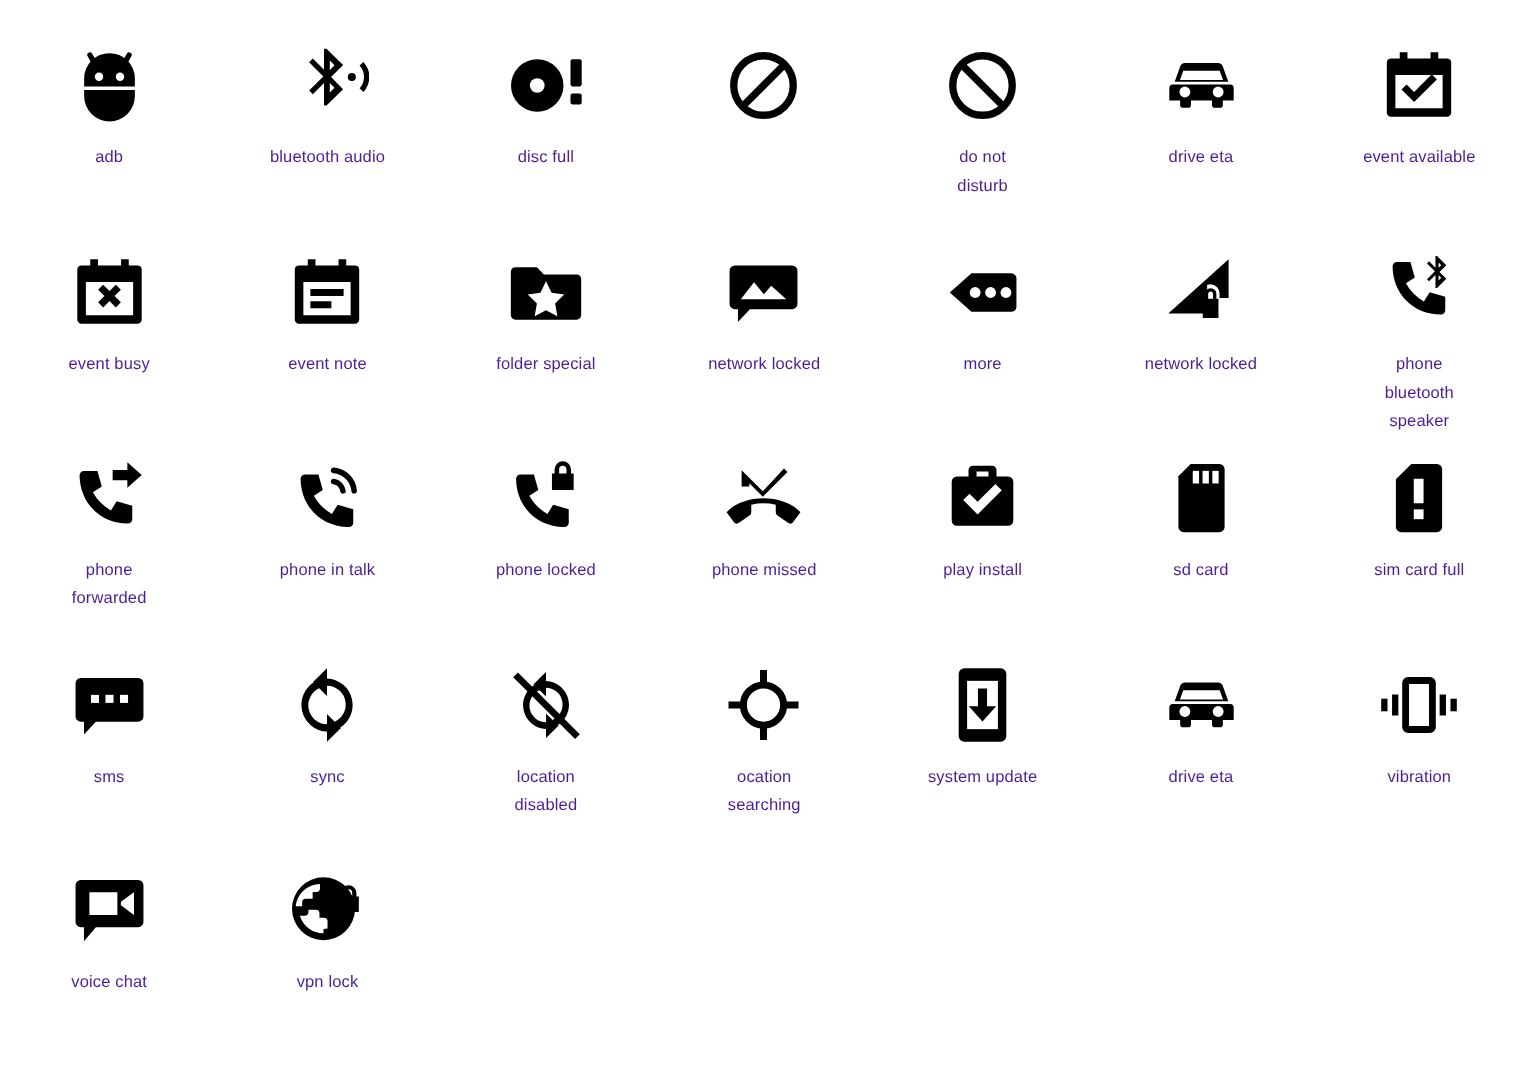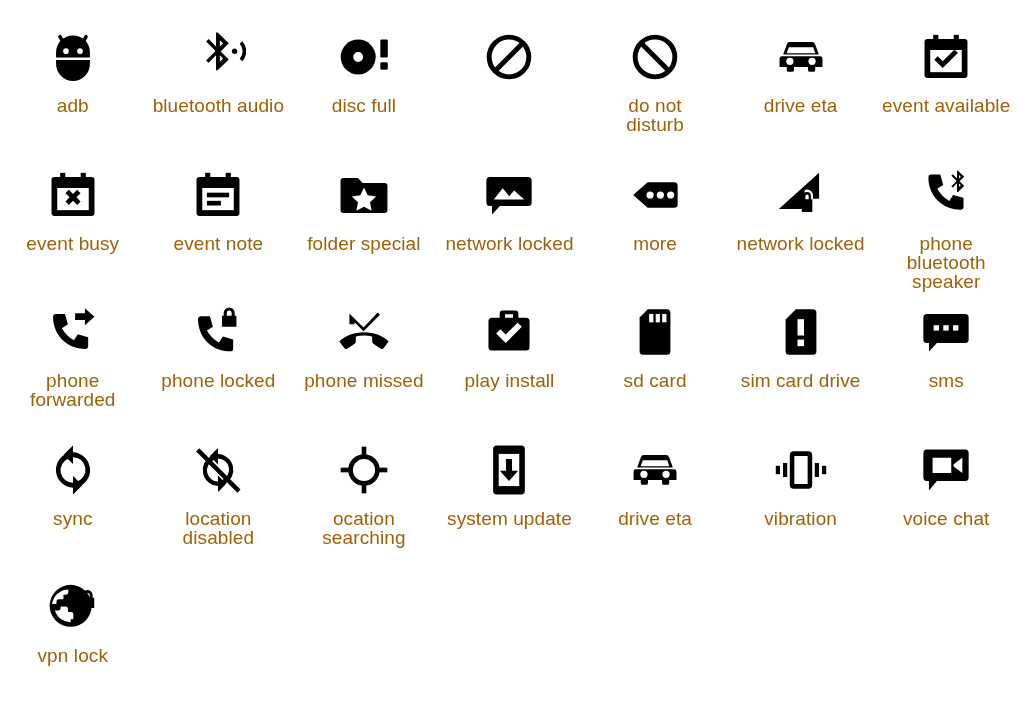--- a/index.html
+++ b/index.html
@@ -32,23 +32,23 @@
   }
   .glyph{
     height:62px;
     display:flex;
     align-items:center;
     justify-content:center;
   }
   .glyph svg{display:block;}
   .label{
     margin-top:8px;
-    font-size:19px;
+    font-size:11px;
     line-height:19px;
-    color:#a16207;
+    color:#4c1d95;
     text-align:center;
     white-space:pre-line;
     letter-spacing:0.1px;
   }
 </style>
 </head>
 <body>
 
 <div id="sheet">
   <div class="grid" id="grid">
@@ -237,20 +237,34 @@
   </g>
           </svg>
         </div>
         <div class="label">phone
 forwarded</div>
       </div>
       <div class="cell">
         <div class="glyph">
           <svg width="56" height="56" viewBox="0 0 48 48">
             <g fill="#000">
+    <path d="M11.4 10.5 h7.7 l2.5 8.9 -5.1 3.3 a27 27 0 0 0 10.3 10.4 l3.3 -5.2 8.9 2.5 v7.7 a2.5 2.5 0 0 1 -2.5 2.5 C20.8 40.6 9 28.8 8.9 13 a2.5 2.5 0 0 1 2.5 -2.5 z"></path>
+    <g fill="none" stroke="#000" stroke-width="3.2" stroke-linecap="round">
+      <path d="M27.8 14.6 a6.4 6.4 0 0 1 5.3 5.3"></path>
+      <path d="M27.8 8.2 a12.8 12.8 0 0 1 11.7 11.7"></path>
+    </g>
+  </g>
+          </svg>
+        </div>
+        <div class="label">phone in talk</div>
+      </div>
+      <div class="cell">
+        <div class="glyph">
+          <svg width="56" height="56" viewBox="0 0 48 48">
+            <g fill="#000">
     <path d="M9.4 14.5 h7.7 l2.5 8.9 -5.1 3.3 a27 27 0 0 0 10.3 10.4 l3.3 -5.2 8.9 2.5 v7.7 a2.5 2.5 0 0 1 -2.5 2.5 C18.8 44.6 7 32.8 6.9 17 a2.5 2.5 0 0 1 2.5 -2.5 z" transform="translate(0,-4)"></path>
     <path d="M33.6 3 a4.7 4.7 0 0 0 -4.7 4.7 v2.3 h-1.5 v9.4 h12.4 V10 h-1.5 V7.7 A4.7 4.7 0 0 0 33.6 3 z m0 2.6 a2.1 2.1 0 0 1 2.1 2.1 V10 h-4.2 V7.7 a2.1 2.1 0 0 1 2.1 -2.1 z"></path>
   </g>
           </svg>
         </div>
         <div class="label">phone locked</div>
       </div>
       <div class="cell">
         <div class="glyph">
           <svg width="56" height="56" viewBox="0 0 48 48">
@@ -289,21 +303,21 @@
       <div class="cell">
         <div class="glyph">
           <svg width="56" height="56" viewBox="0 0 48 48">
             <g fill="#000">
     <path d="M19.6 4.5 h14.6 a3 3 0 0 1 3 3 v33 a3 3 0 0 1 -3 3 H13.8 a3 3 0 0 1 -3 -3 V13.3 z"></path>
     <rect x="21" y="13" width="5.6" height="14" fill="#fff"></rect>
     <rect x="21" y="30.5" width="5.6" height="5.6" fill="#fff"></rect>
   </g>
           </svg>
         </div>
-        <div class="label">sim card drive</div>
+        <div class="label">sim card full</div>
       </div>
       <div class="cell">
         <div class="glyph">
           <svg width="56" height="56" viewBox="0 0 48 48">
             <g fill="#000">
     <path d="M7.6 8.5 h32.8 a3 3 0 0 1 3 3 v19 a3 3 0 0 1 -3 3 H16.2 L9.4 40.8 V33.5 H7.6 a3 3 0 0 1 -3 -3 v-19 a3 3 0 0 1 3 -3 z"></path>
     <rect x="13.4" y="18.2" width="4.6" height="4.6" fill="#fff"></rect>
     <rect x="21.7" y="18.2" width="4.6" height="4.6" fill="#fff"></rect>
     <rect x="30" y="18.2" width="4.6" height="4.6" fill="#fff"></rect>
   </g>

